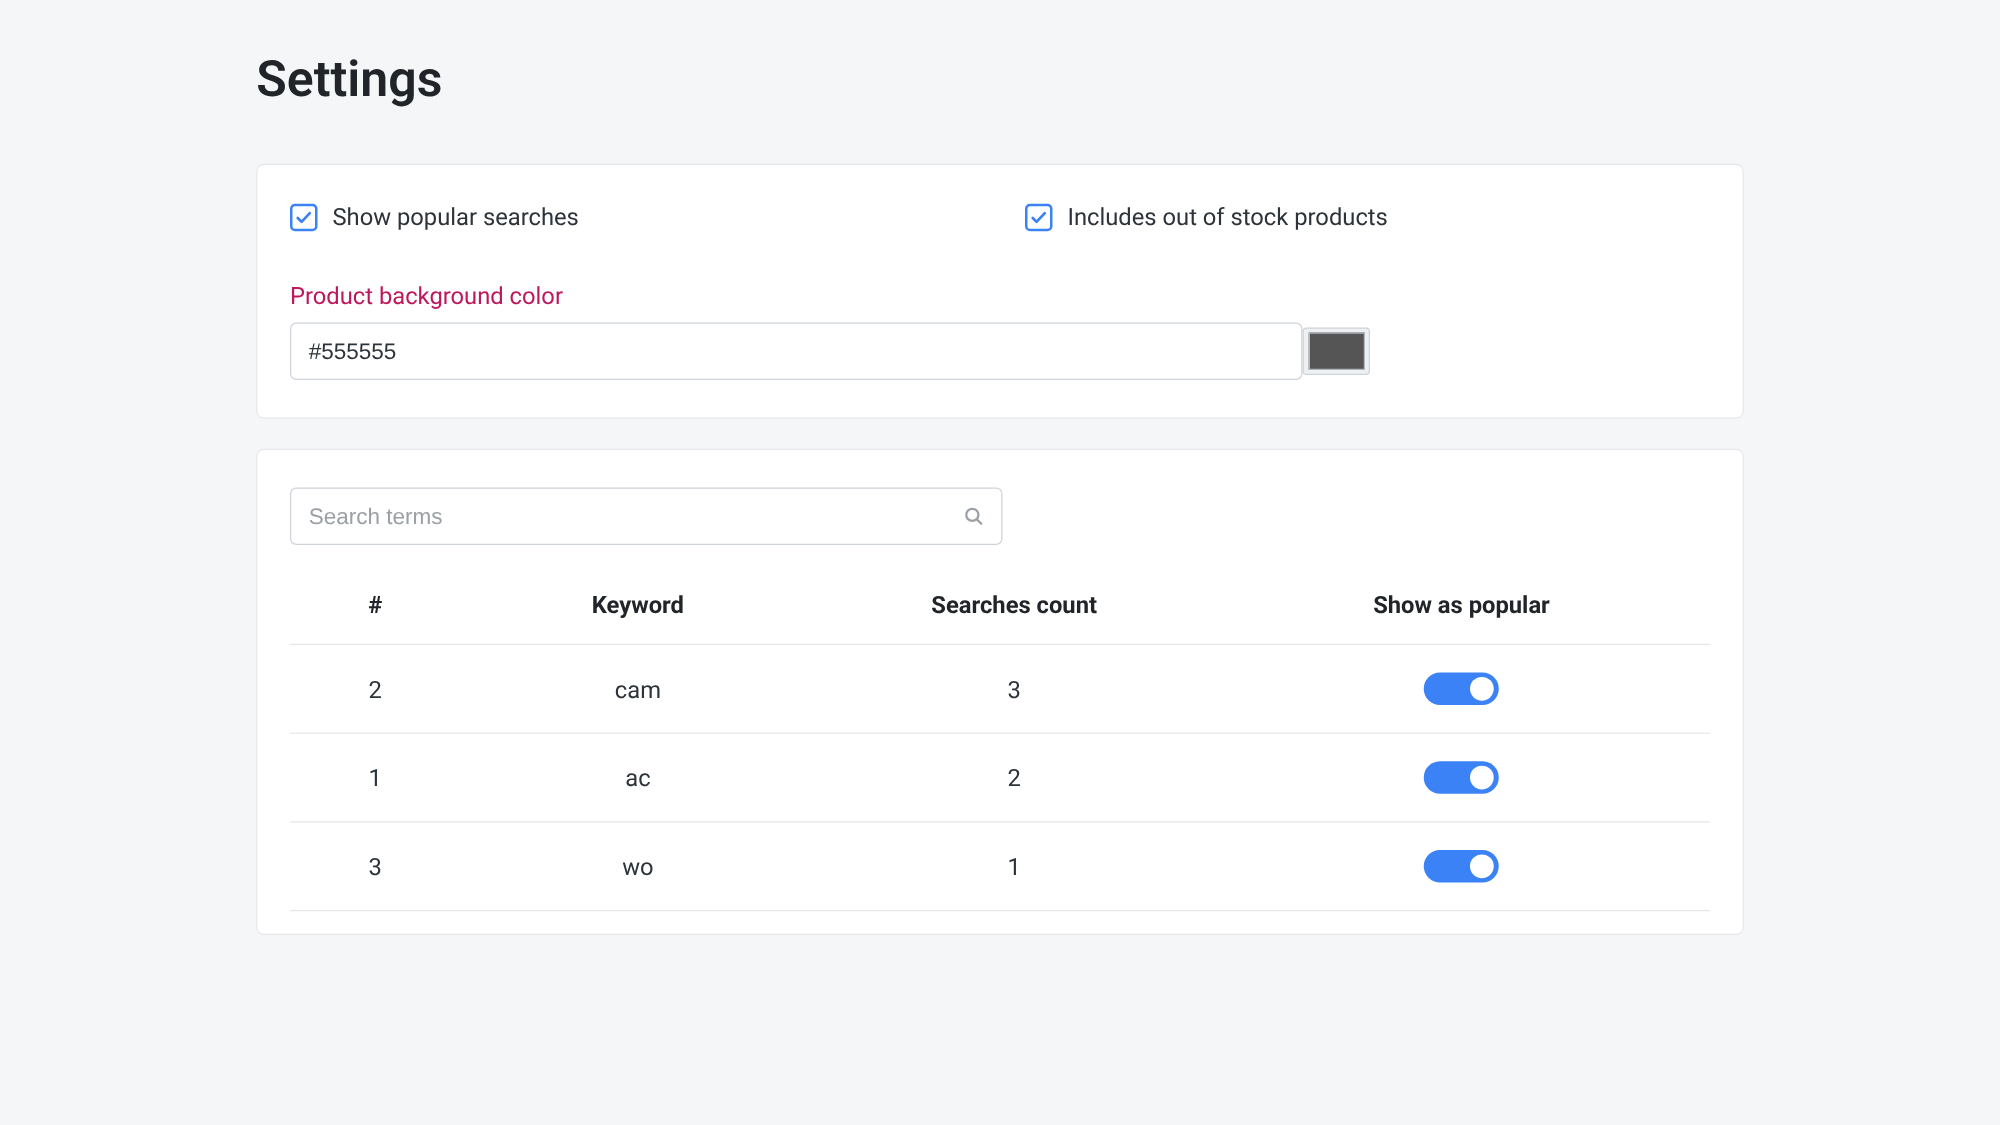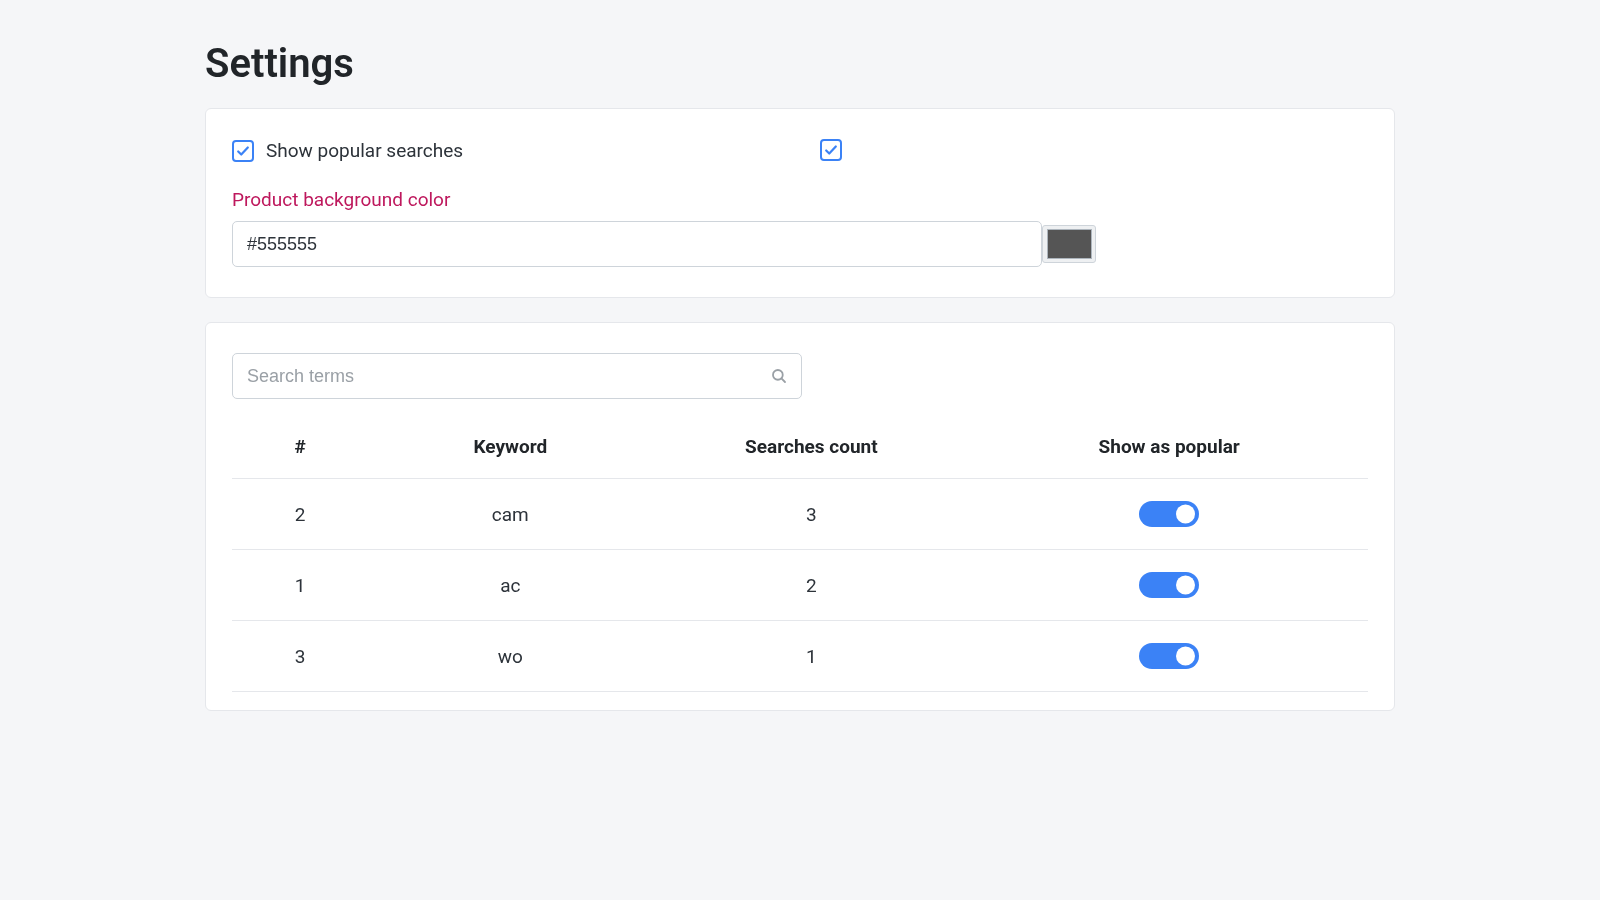--- a/index.html
+++ b/index.html
@@ -11,34 +11,35 @@
     }
     .container {
       max-width: 1190px;
       margin: 0 auto;
       padding: 40px 0 40px 0;
     }
     h1.page-title {
       font-size: 40px;
       font-weight: 600;
       color: #212529;
-      margin-bottom: 21px;
+      margin-bottom: 44px;
     }
     .card {
       background: #fff;
       border: 1px solid #e5e7eb;
       border-radius: 6px;
       padding: 30px 26px;
       margin-bottom: 24px;
     }
     .card.popular { padding: 30px 26px 18px 26px; }
     .checkbox-row {
       display: flex;
       gap: 40px;
-      margin-bottom: 26px;
+      margin-bottom: 40px;
+      align-items: flex-end;
     }
     .checkbox-col { flex: 1; }
     .checkbox-field {
       display: inline-flex;
       align-items: center;
       gap: 12px;
       cursor: pointer;
     }
     .checkbox-box {
       width: 22px;
@@ -187,20 +188,21 @@
           <span class="checkbox-label">Show popular searches</span>
         </label>
       </div>
       <div class="checkbox-col">
         <label class="checkbox-field">
           <span class="checkbox-box">
             <svg viewBox="0 0 16 16" fill="none" stroke="#3b82f6" stroke-width="2.5" stroke-linecap="round" stroke-linejoin="round">
                 <polyline points="2.5 8.5 6 12 13.5 4"></polyline>
               </svg>
           </span>
+          <span class="checkbox-label">Includes out of stock products</span>
         </label>
       </div>
     </div>
 
     <label class="field-label">Product background color</label>
     <div class="color-row">
       <input type="text" class="text-input" value="#555555" style="">
       <div class="color-picker-wrap">
         <div class="color-picker" style="background:#555555;"></div>
       </div>

